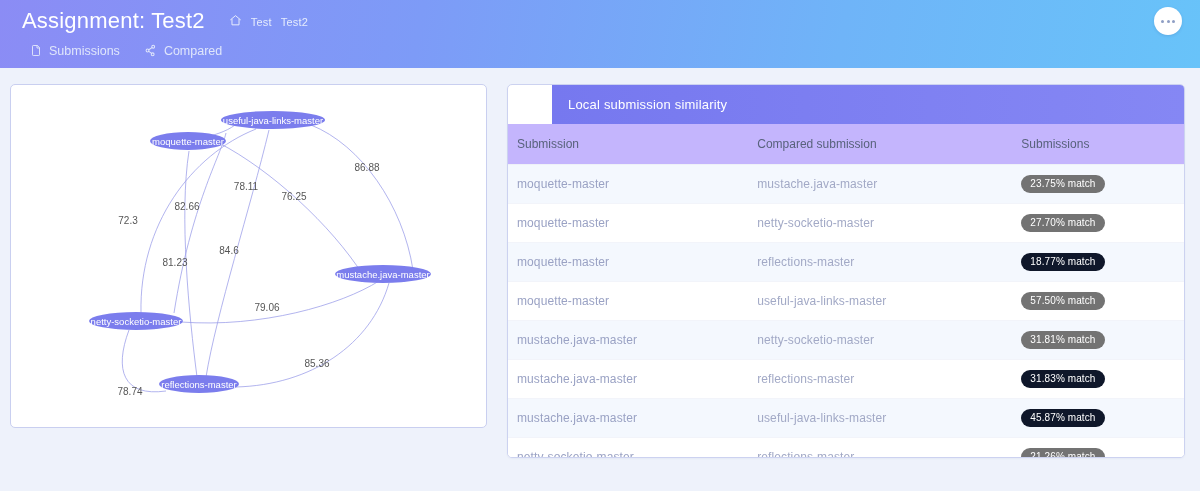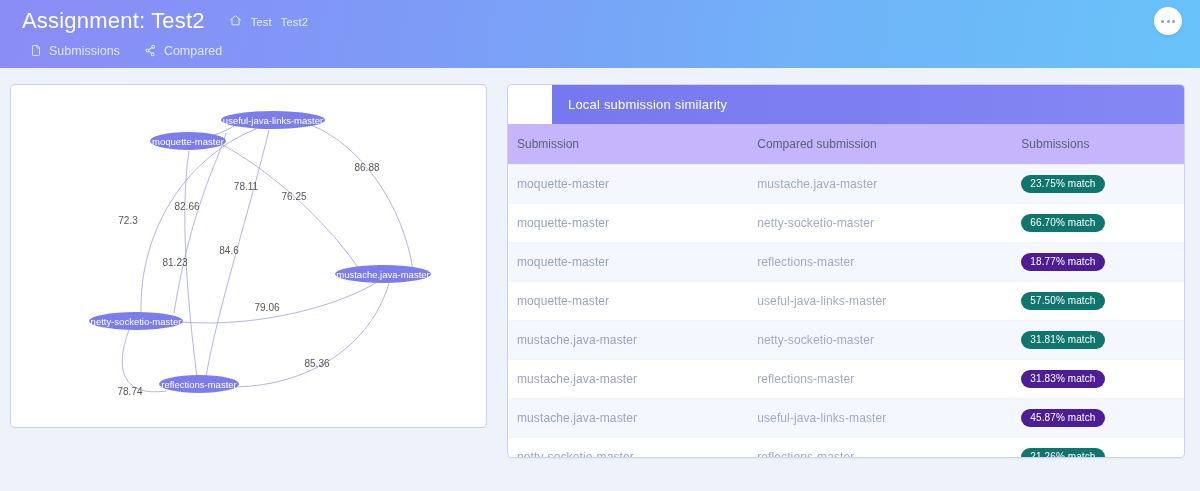--- a/index.html
+++ b/index.html
@@ -157,22 +157,22 @@
   tbody tr:nth-child(even) td { background: #ffffff; }
   .badge {
     display: inline-block;
     font-size: 10px;
     color: #ffffff;
     padding: 3px 9px 4px 9px;
     border-radius: 10px;
     letter-spacing: .1px;
     white-space: nowrap;
   }
-  .badge.orange { background: #0f766e; }
-  .badge.green  { background: #4c1d95; }
+  .badge.orange { background: #737373; }
+  .badge.green  { background: #0f172a; }
 
   
   .node-label {
     font-family: "Liberation Sans", sans-serif;
     font-size: 9.5px;
     fill: #ffffff;
     text-anchor: middle;
     dominant-baseline: middle;
   }
   .edge-label {
@@ -300,21 +300,21 @@
       </thead>
       <tbody id="tbody">
           <tr>
             <td class="c1">moquette-master</td>
             <td>mustache.java-master</td>
             <td><span class="badge orange">23.75% match</span></td>
           </tr>
           <tr>
             <td class="c1">moquette-master</td>
             <td>netty-socketio-master</td>
-            <td><span class="badge orange">66.70% match</span></td>
+            <td><span class="badge orange">27.70% match</span></td>
           </tr>
           <tr>
             <td class="c1">moquette-master</td>
             <td>reflections-master</td>
             <td><span class="badge green">18.77% match</span></td>
           </tr>
           <tr>
             <td class="c1">moquette-master</td>
             <td>useful-java-links-master</td>
             <td><span class="badge orange">57.50% match</span></td>

